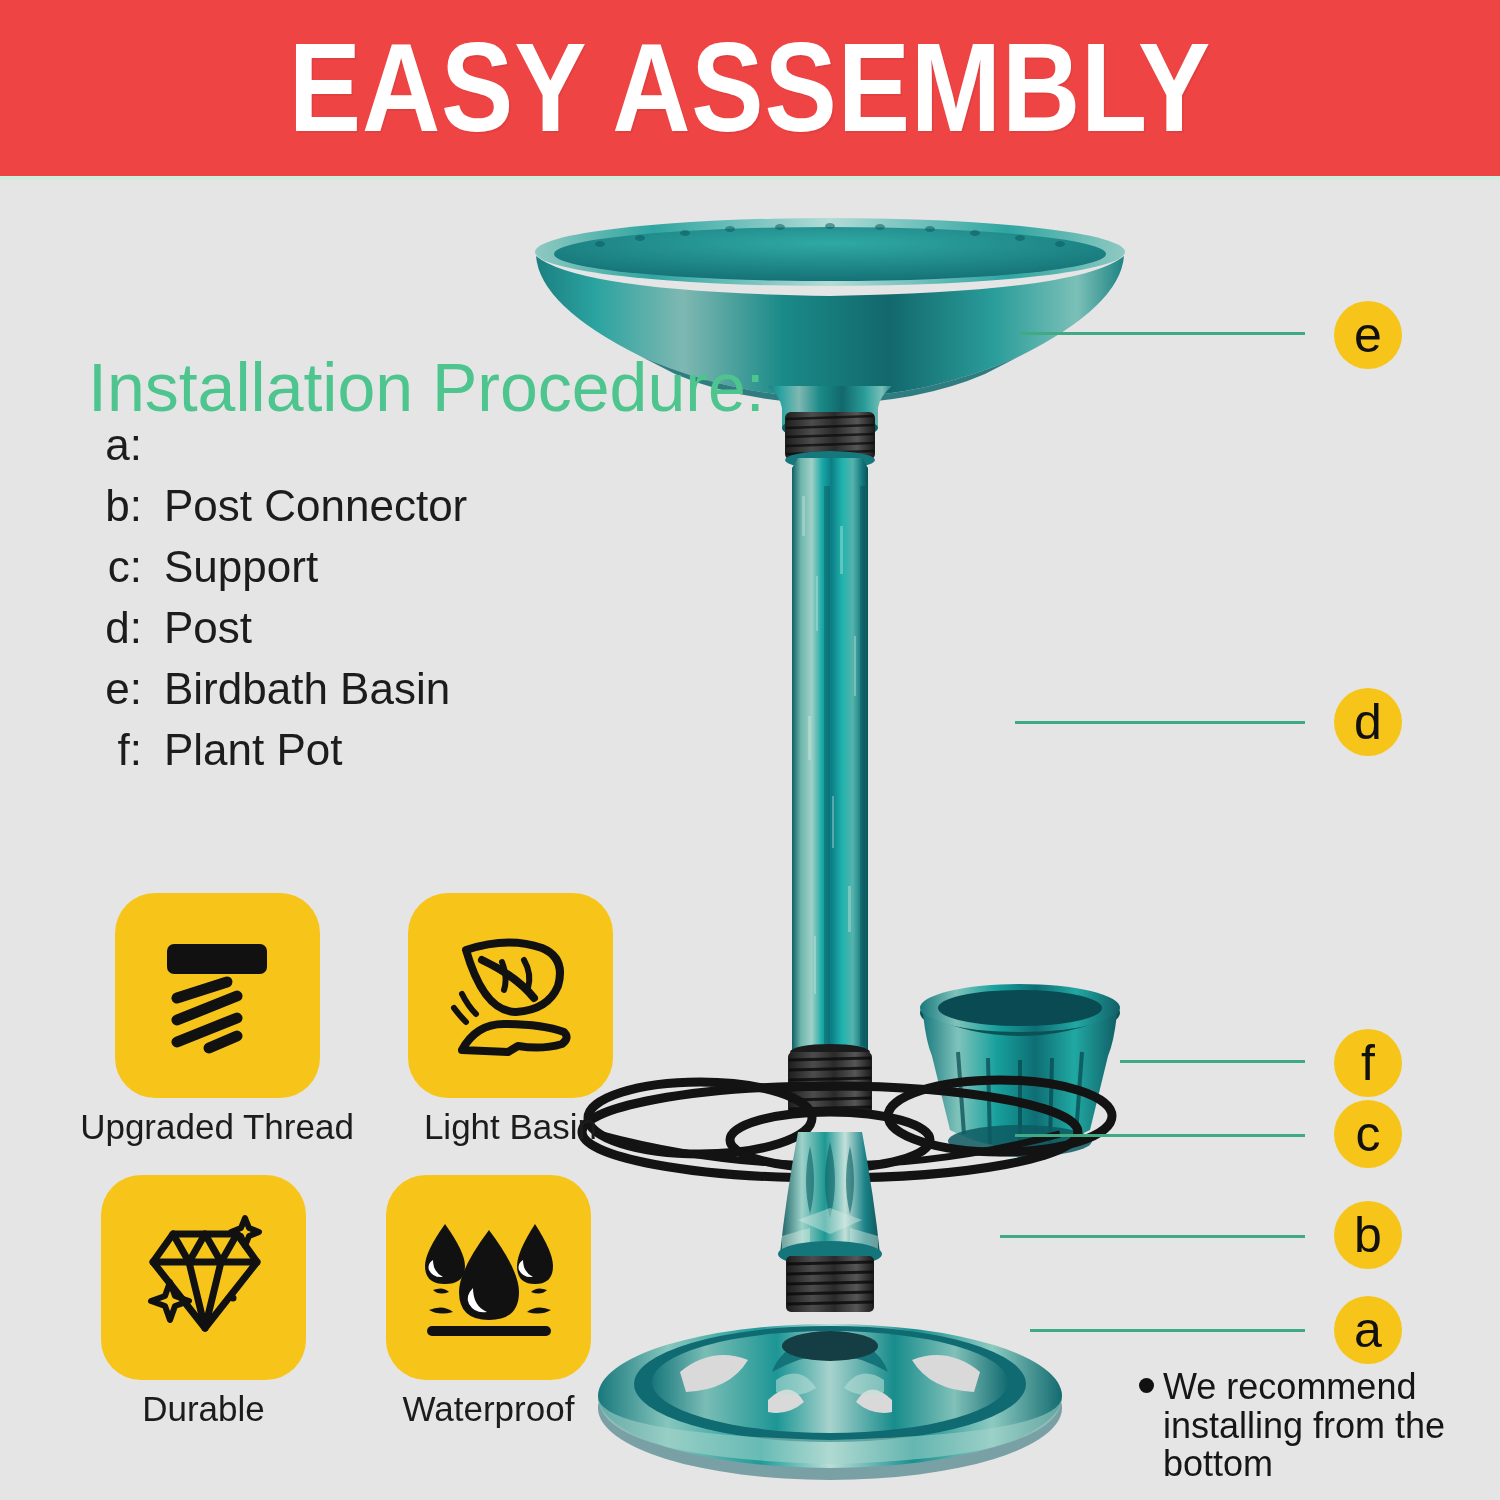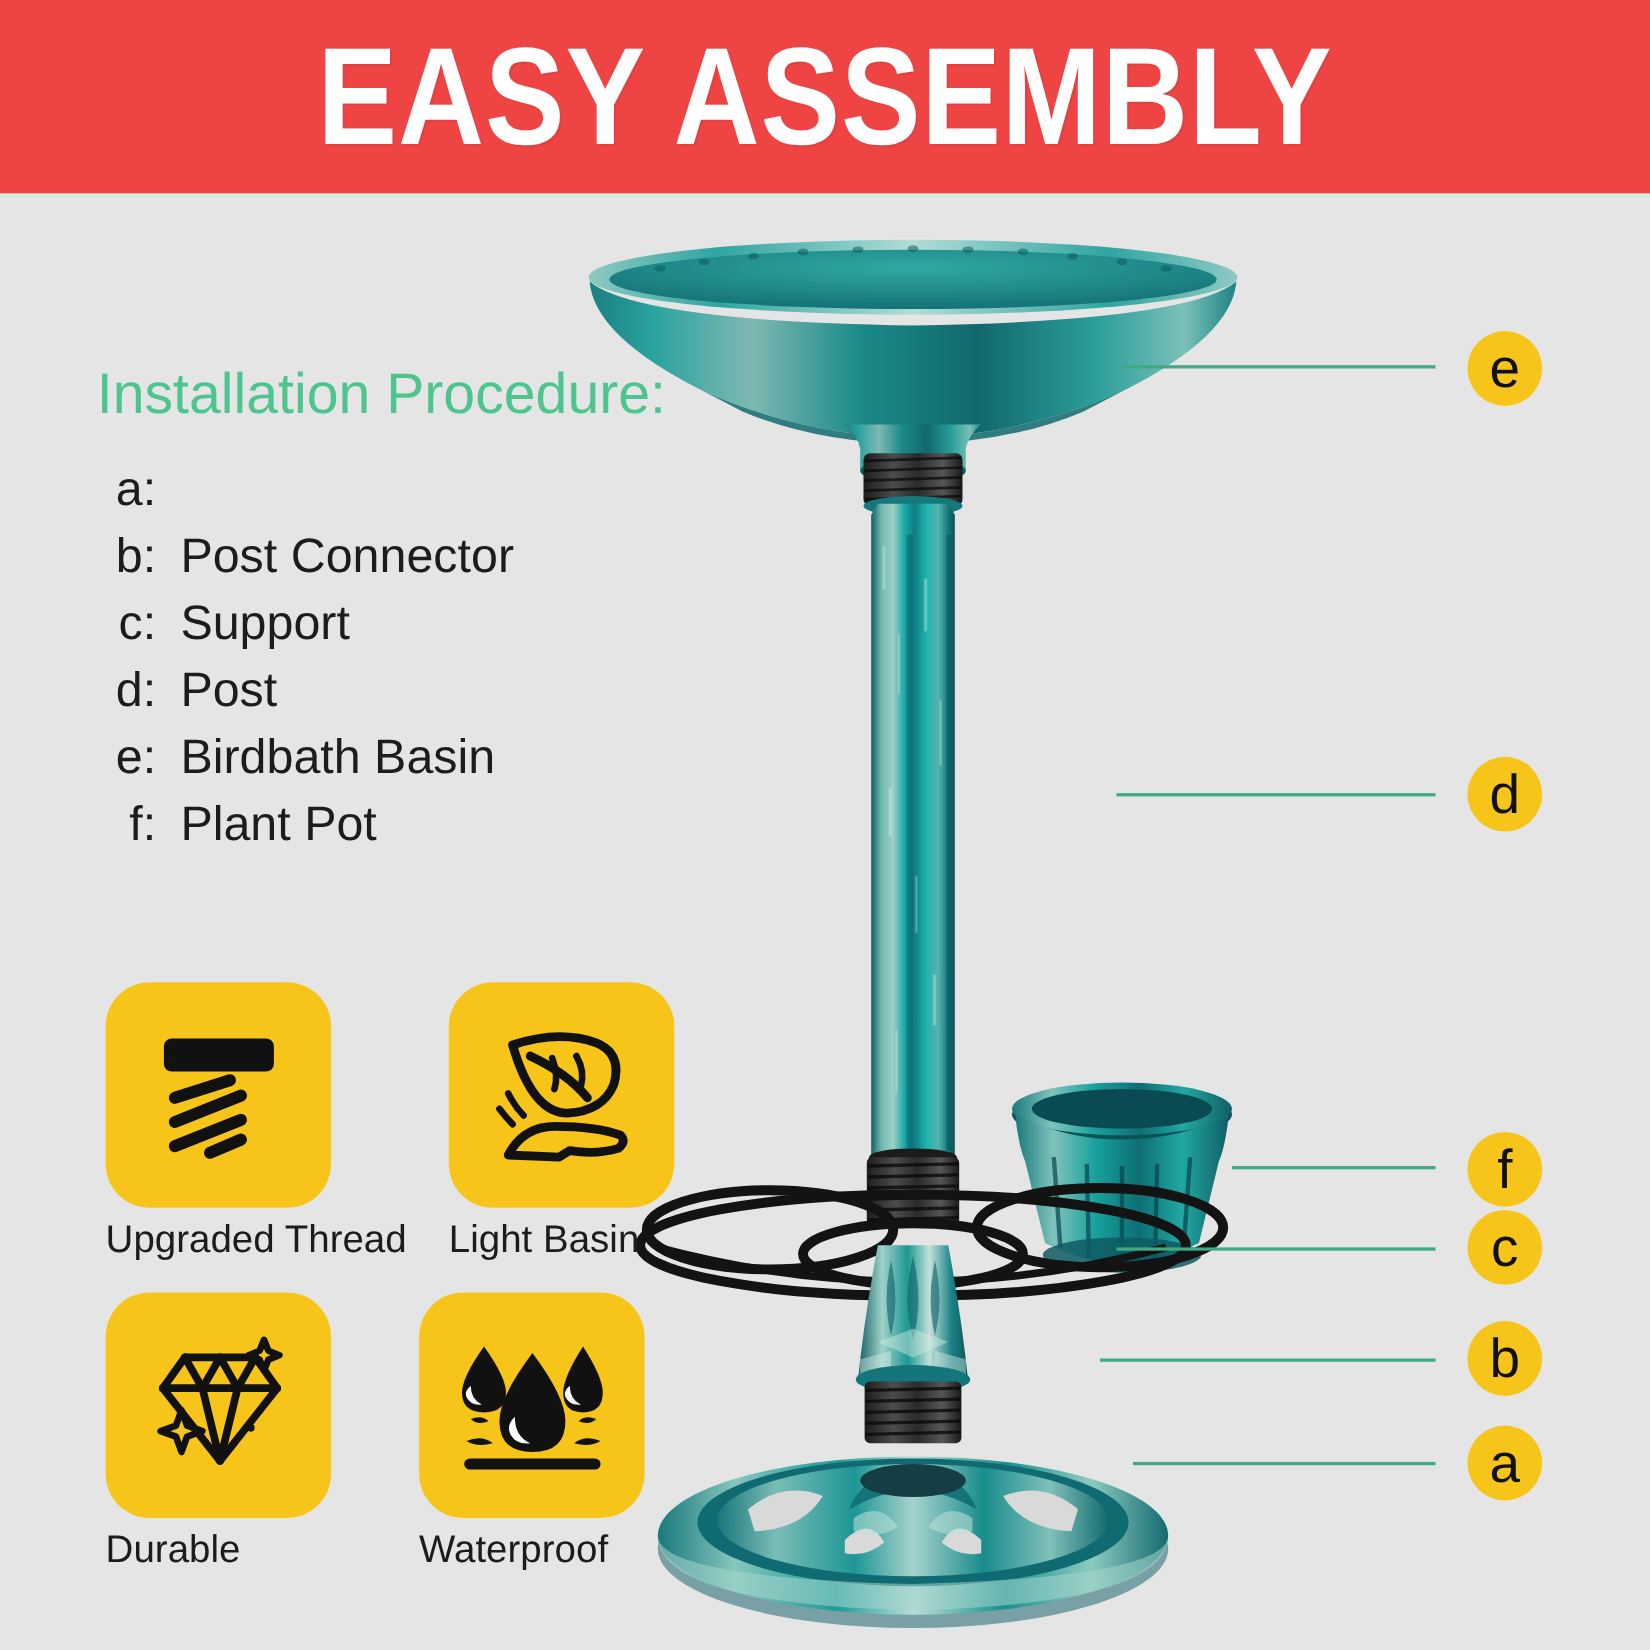--- a/index.html
+++ b/index.html
@@ -46,22 +46,22 @@
   #banner-underline {
     position: absolute;
     left: 0; top: 176px;
     width: 1500px; height: 4px;
     background: #cfeee0;
   }
 
   
   #proc-heading {
     position: absolute;
-    left: 88px; top: 328px;
-    font-size: 52px;
+    left: 88px; top: 348px;
+    font-size: 68px;
     color: #4ec58e;
     white-space: nowrap;
   }
   #proc-list {
     position: absolute;
     left: 90px; top: 420px;
     width: 620px;
   }
   .proc-row {
     display: flex;
@@ -87,21 +87,21 @@
   }
   .feat-row {
     display: flex;
     gap: 70px;
     margin-bottom: 28px;
   }
   .feat-cell {
     width: 242px;
     display: flex;
     flex-direction: column;
-    align-items: flex-start;
+    align-items: center;
   }
   .feat-badge {
     width: 205px;
     height: 205px;
     background: #f7c51a;
     border-radius: 40px;
     display: flex;
     align-items: center;
     justify-content: center;
     box-sizing: border-box;
@@ -518,14 +518,18 @@
   <div class="leader" style="left:1000px; top:1235px; width:305px;"></div>
   <div class="leader" style="left:1030px; top:1329px; width:275px;"></div>
 
   <div class="badge" style="left:1334px; top:301px;">e</div>
   <div class="badge" style="left:1334px; top:688px;">d</div>
   <div class="badge" style="left:1334px; top:1029px;">f</div>
   <div class="badge" style="left:1334px; top:1100px;">c</div>
   <div class="badge" style="left:1334px; top:1201px;">b</div>
   <div class="badge" style="left:1334px; top:1296px;">a</div>
 
+  <div id="note">
+    <span id="note-bullet"></span>
+    <span id="note-text">We recommend installing from the bottom</span>
+  </div>
 
 </div>
 
 </body></html>

